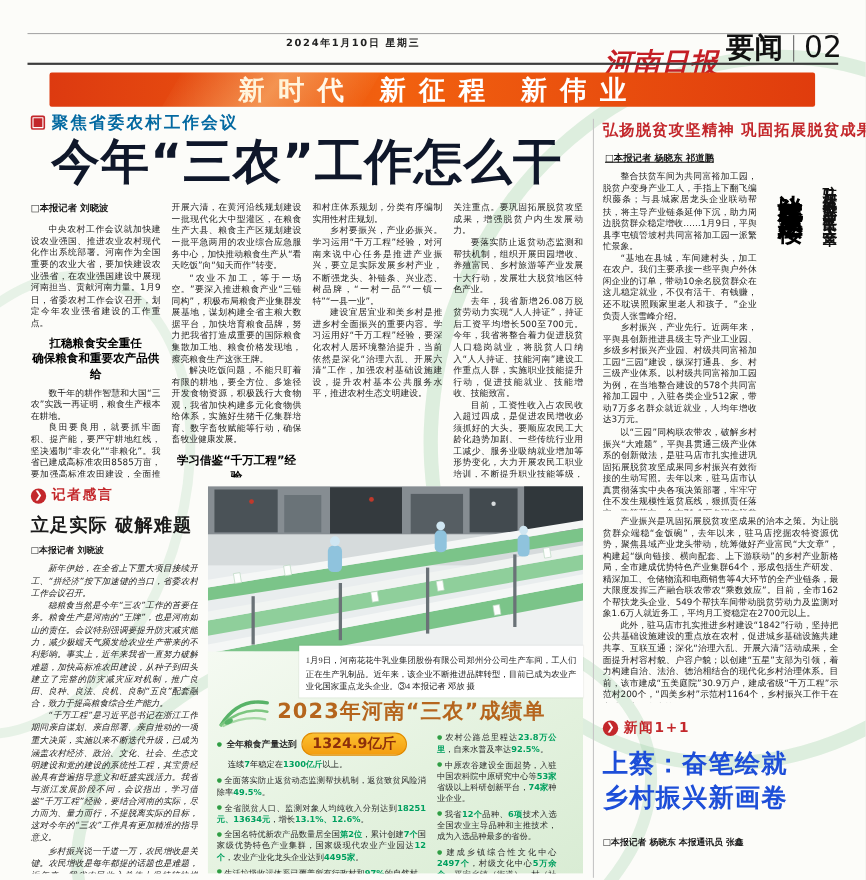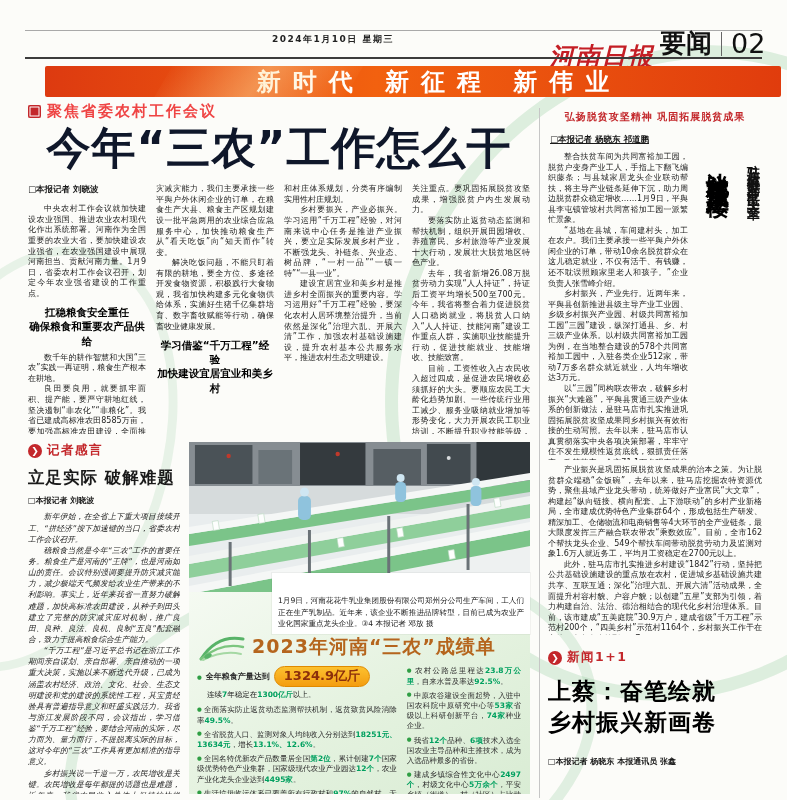--- a/index.html
+++ b/index.html
@@ -6,40 +6,40 @@
   body{font-family:"DejaVu Sans",sans-serif;background:#e8e8e4;}
   .page{position:relative;width:787px;height:800px;margin:0 auto;background:#fcfcf9;overflow:hidden;color:#1a1a1a;}
   
   .curve{position:absolute;border-radius:50%;pointer-events:none;z-index:0;}
   .curve1{top:40px;right:-190px;width:560px;height:640px;border:13px solid rgba(158,208,168,.33);transform:rotate(22deg);}
   .curve2{bottom:-120px;left:60px;width:520px;height:330px;border:11px solid rgba(158,208,168,.30);transform:rotate(-14deg);}
   .curve3{top:240px;left:-110px;width:260px;height:420px;border:9px solid rgba(158,208,168,.22);transform:rotate(18deg);}
   
   .rule-top{position:absolute;top:30px;left:25px;width:737px;height:1px;background:#a9a9a9;z-index:2;}
   .rule-mid{position:absolute;top:57px;left:25px;width:737px;height:2px;background:#3c3c3c;z-index:2;}
-  .header-meta{position:absolute;top:33px;left:168px;width:330px;z-index:2;}
+  .header-meta{position:absolute;top:33px;left:156px;width:330px;z-index:2;}
   .date{font-size:9px;font-weight:bold;color:#222;text-align:center;letter-spacing:1.5px;}
   .editors{font-size:8px;color:#333;margin-top:3px;letter-spacing:.5px;white-space:nowrap;}
   .masthead{position:absolute;top:40px;left:549px;font-size:25px;color:#c41e25;font-weight:900;font-style:italic;font-family:"DejaVu Serif",serif;letter-spacing:1px;z-index:2;}
   .pagemark{position:absolute;top:26px;left:660px;display:flex;align-items:center;gap:9px;z-index:2;}
   .sec{font-size:26px;font-weight:900;color:#111;}
   .sep{width:1px;height:24px;background:#666;}
   .pn{font-size:27px;font-weight:500;color:#111;}
   
-  .banner{position:absolute;top:66px;left:45px;width:696px;height:31px;background:linear-gradient(93deg,#dd3a10,#f2610f 45%,#e03c0d);display:flex;align-items:center;justify-content:center;color:#fff;font-size:24px;font-weight:900;letter-spacing:12px;text-indent:12px;border-radius:2px;overflow:hidden;z-index:2;padding-left:40px;}
+  .banner{position:absolute;top:66px;left:45px;width:696px;height:31px;background:linear-gradient(93deg,#dd3a10,#f2610f 45%,#e03c0d);display:flex;align-items:center;justify-content:center;color:#fff;font-size:24px;font-weight:900;letter-spacing:12px;text-indent:12px;border-radius:2px;overflow:hidden;z-index:2;}
   .banner::after{content:"";position:absolute;left:16%;top:-50%;width:26%;height:200%;background:linear-gradient(100deg,transparent,rgba(255,225,160,.45),transparent);transform:skewX(-30deg);}
   
   .main{position:absolute;top:102px;left:28px;width:734px;height:696px;display:flex;z-index:3;}
   .left-main{width:502px;}
   .vdiv{width:1px;background:#c6c6c6;margin:6px 8px 0 9px;}
   .right-side{flex:1;min-width:0;}
   
   .kicker-row{display:flex;align-items:center;gap:6px;height:18px;}
   .seal{width:13px;height:13px;background:#c3272b;border-radius:2px;box-shadow:inset 0 0 0 1.5px #c3272b,inset 0 0 0 2.5px #fff;}
-  .kicker-text{color:#ef4444;font-size:15px;font-weight:900;letter-spacing:2px;}
+  .kicker-text{color:#0369a1;font-size:15px;font-weight:900;letter-spacing:2px;}
   .main-headline{text-align:center;font-size:44px;font-weight:900;letter-spacing:1px;margin-top:4px;line-height:1.1;color:#0f172a;}
   .cols{display:flex;gap:10px;margin-top:12px;height:250px;overflow:hidden;}
   .col{flex:1;min-width:0;overflow:hidden;}
   .col p,.rcol p,.rflow p{margin:0;font-size:8px;line-height:1.32;text-align:justify;text-indent:2em;color:#1c1c1c;}
   .col p.cont,.rflow p.cont{text-indent:0;}
   .col h4{margin:6px 0 5px;text-align:center;font-size:10.5px;line-height:1.35;white-space:pre-line;color:#000;}
   .byline{font-size:8.5px;font-weight:bold;margin-bottom:8px;}
   
   .bottom-row{display:flex;gap:9px;margin-top:8px;height:352px;}
   .commentary{width:152px;display:flex;flex-direction:column;}
@@ -47,46 +47,46 @@
   .badge-circle{width:14px;height:14px;border-radius:50%;background:#c3272b;color:#fff;font-size:9px;display:flex;align-items:center;justify-content:center;font-weight:bold;}
   .badge-label{color:#c3272b;font-weight:900;font-size:12.5px;letter-spacing:1.5px;}
   .commentary-title{font-size:16.5px;font-weight:700;margin:8px 0 6px;letter-spacing:1px;}
   .commentary-byline{font-size:8px;font-weight:bold;margin-bottom:5px;}
   .commentary-body{flex:1;overflow:hidden;font-style:italic;}
   .commentary-body p{margin:0;font-size:7.8px;line-height:1.43;text-indent:2em;text-align:justify;color:#222;}
   
   .photo-info{flex:1;min-width:0;display:flex;flex-direction:column;}
   .photo{height:150px;position:relative;z-index:2;}
   .photo svg{display:block;width:100%;height:100%;}
-  .caption{position:absolute;right:0;bottom:-42px;width:246px;background:#fff;padding:22px 6px 5px;font-size:7.6px;line-height:1.5;text-align:justify;color:#222;z-index:3;box-shadow:0 0 0 1px rgba(0,0,0,.04);}
-  .info{flex:1;background:linear-gradient(150deg,#f5faf2,#e4f2df 55%,#d9ecd4);padding:46px 9px 4px 8px;position:relative;overflow:hidden;}
+  .caption{position:absolute;right:0;bottom:-42px;width:246px;background:#fff;padding:8px 6px 5px;font-size:7.6px;line-height:1.5;text-align:justify;color:#222;z-index:3;box-shadow:0 0 0 1px rgba(0,0,0,.04);font-family:Liberation Serif, serif;}
+  .info{flex:1;background:linear-gradient(150deg,#f5faf2,#e4f2df 55%,#d9ecd4);padding:46px 24px 4px 8px;position:relative;overflow:hidden;}
   .info-title{display:flex;align-items:center;gap:7px;margin-left:2px;position:absolute;left:8px;top:40px;}
   .wheat{width:46px;height:30px;}
   .title-text{font-size:19px;font-weight:900;color:#b5651d;letter-spacing:1px;}
   .stats{display:flex;gap:10px;margin-top:28px;}
   .stats-left{flex:1.75;min-width:0;}
   .stats-right{flex:1;min-width:0;}
   .stat{font-size:7.5px;line-height:1.36;margin-bottom:4px;text-align:justify;color:#2c2c2c;}
   .stat .bullet{color:#2f9e44;font-size:5.5px;margin-right:2px;vertical-align:1.5px;}
   .hl{color:#00a05f;font-weight:bold;}
   .stat-big-l1{font-size:8px;font-weight:bold;display:flex;align-items:center;gap:4px;color:#2c2c2c;}
   .stat-big-l1 .bullet{color:#2f9e44;font-size:5.5px;}
   .bubble{background:linear-gradient(180deg,#fcc12f,#f49d10);color:#8c2f0b;font-weight:900;font-size:13px;padding:0 9px 1px;border-radius:11px;border:1px solid #e08a00;white-space:nowrap;text-align:right;}
   .stat-big-l2{font-size:7.5px;margin:3px 0 5px 10px;}
   
-  .r-kicker{color:#c3272b;font-size:10px;font-weight:900;text-align:center;letter-spacing:1px;margin-top:8px;white-space:nowrap;}
+  .r-kicker{color:#c3272b;font-size:14px;font-weight:900;text-align:center;letter-spacing:1px;margin-top:8px;white-space:nowrap;}
   .r-byline{font-size:8.5px;font-weight:bold;margin:10px 0 6px 2px;text-decoration:underline;}
   .r-row1{display:flex;height:308px;overflow:hidden;}
   .rcol{width:140px;overflow:hidden;}
   .vblock{flex:1;writing-mode:vertical-rl;padding-top:2px;padding-left:2px;}
   .vkicker{font-size:13px;font-weight:bold;letter-spacing:3px;color:#111;margin-left:10px;}
   .vtitle{font-size:23px;font-weight:900;letter-spacing:2px;color:#000;}
   .rflow{margin-top:5px;height:170px;overflow:hidden;}
   .news11{display:flex;align-items:center;gap:5px;margin-top:14px;}
-  .cai-headline{font-size:23px;font-weight:900;line-height:1.35;margin-top:10px;white-space:pre-line;color:#000000;letter-spacing:1px;}
+  .cai-headline{font-size:23px;font-weight:900;line-height:1.35;margin-top:10px;white-space:pre-line;color:#1d4ed8;letter-spacing:1px;}
   .cai-byline{font-size:8px;font-weight:bold;margin-top:18px;}
 </style>
 </head>
 <body>
 
 <div class="page">
   <div class="curve curve1"></div>
   <div class="curve curve2"></div>
   <div class="curve curve3"></div>
 
@@ -116,21 +116,22 @@
           <div class="byline">□本报记者 刘晓波</div>
           <div>
               <p>中央农村工作会议就加快建设农业强国、推进农业农村现代化作出系统部署。河南作为全国重要的农业大省，要加快建设农业强省，在农业强国建设中展现河南担当、贡献河南力量。1月9日，省委农村工作会议召开，划定今年农业强省建设的工作重点。</p>
               <h4>扛稳粮食安全重任
 确保粮食和重要农产品供给</h4>
               <p>数千年的耕作智慧和大国“三农”实践一再证明，粮食生产根本在耕地。</p>
               <p>良田要良用，就要抓牢面积、提产能，要严守耕地红线，坚决遏制“非农化”“非粮化”。我省已建成高标准农田8585万亩，要加强高标准农田建设，全面推行“投建运管”一体化模式，大力实施粮食单产提升工程，加快形成集成配套的粮食高产增效方案，推动良田、良种、良法、良机、良制融合发展，打造一批“吨粮田”。</p>
             </div>
         </div>
         <div class="col">
-            <p class="cont">灾减灾能力，我们主要承接一些平舆户外休闲企业的订单，在粮食生产大县、粮食主产区规划建设一批平急两用的农业综合应急服务中心，加快推动粮食生产从“看天吃饭”向“知天而作”转变。</p>
+            <p class="cont">开展六清，在黄河沿线规划建设一批现代化大中型灌区，在粮食生产大县、粮食主产区规划建设一批平急两用的农业综合应急服务中心，加快推动粮食生产从“看天吃饭”向“知天而作”转变。</p>
+            <p>“农业不加工，等于一场空。”要深入推进粮食产业“三链同构”，积极布局粮食产业集群发展基地，谋划构建全省主粮大数据平台，加快培育粮食品牌，努力把我省打造成重要的国际粮食集散加工地、粮食价格发现地，擦亮粮食生产这张王牌。</p>
             <p>解决吃饭问题，不能只盯着有限的耕地，要全方位、多途径开发食物资源，积极践行大食物观，我省加快构建多元化食物供给体系，实施好生猪千亿集群培育、数字畜牧赋能等行动，确保畜牧业健康发展。</p>
             <h4>学习借鉴“千万工程”经验
 加快建设宜居宜业和美乡村</h4>
           </div>
         <div class="col">
             <p class="cont">和村庄体系规划，分类有序编制实用性村庄规划。</p>
             <p>乡村要振兴，产业必振兴。学习运用“千万工程”经验，对河南来说中心任务是推进产业振兴，要立足实际发展乡村产业，不断强龙头、补链条、兴业态、树品牌，“一村一品”“一镇一特”“一县一业”。</p>
             <p>建设宜居宜业和美乡村是推进乡村全面振兴的重要内容。学习运用好“千万工程”经验，要深化农村人居环境整治提升，当前依然是深化“治理六乱、开展六清”工作，加强农村基础设施建设，提升农村基本公共服务水平，推进农村生态文明建设。</p>
           </div>
         <div class="col">

